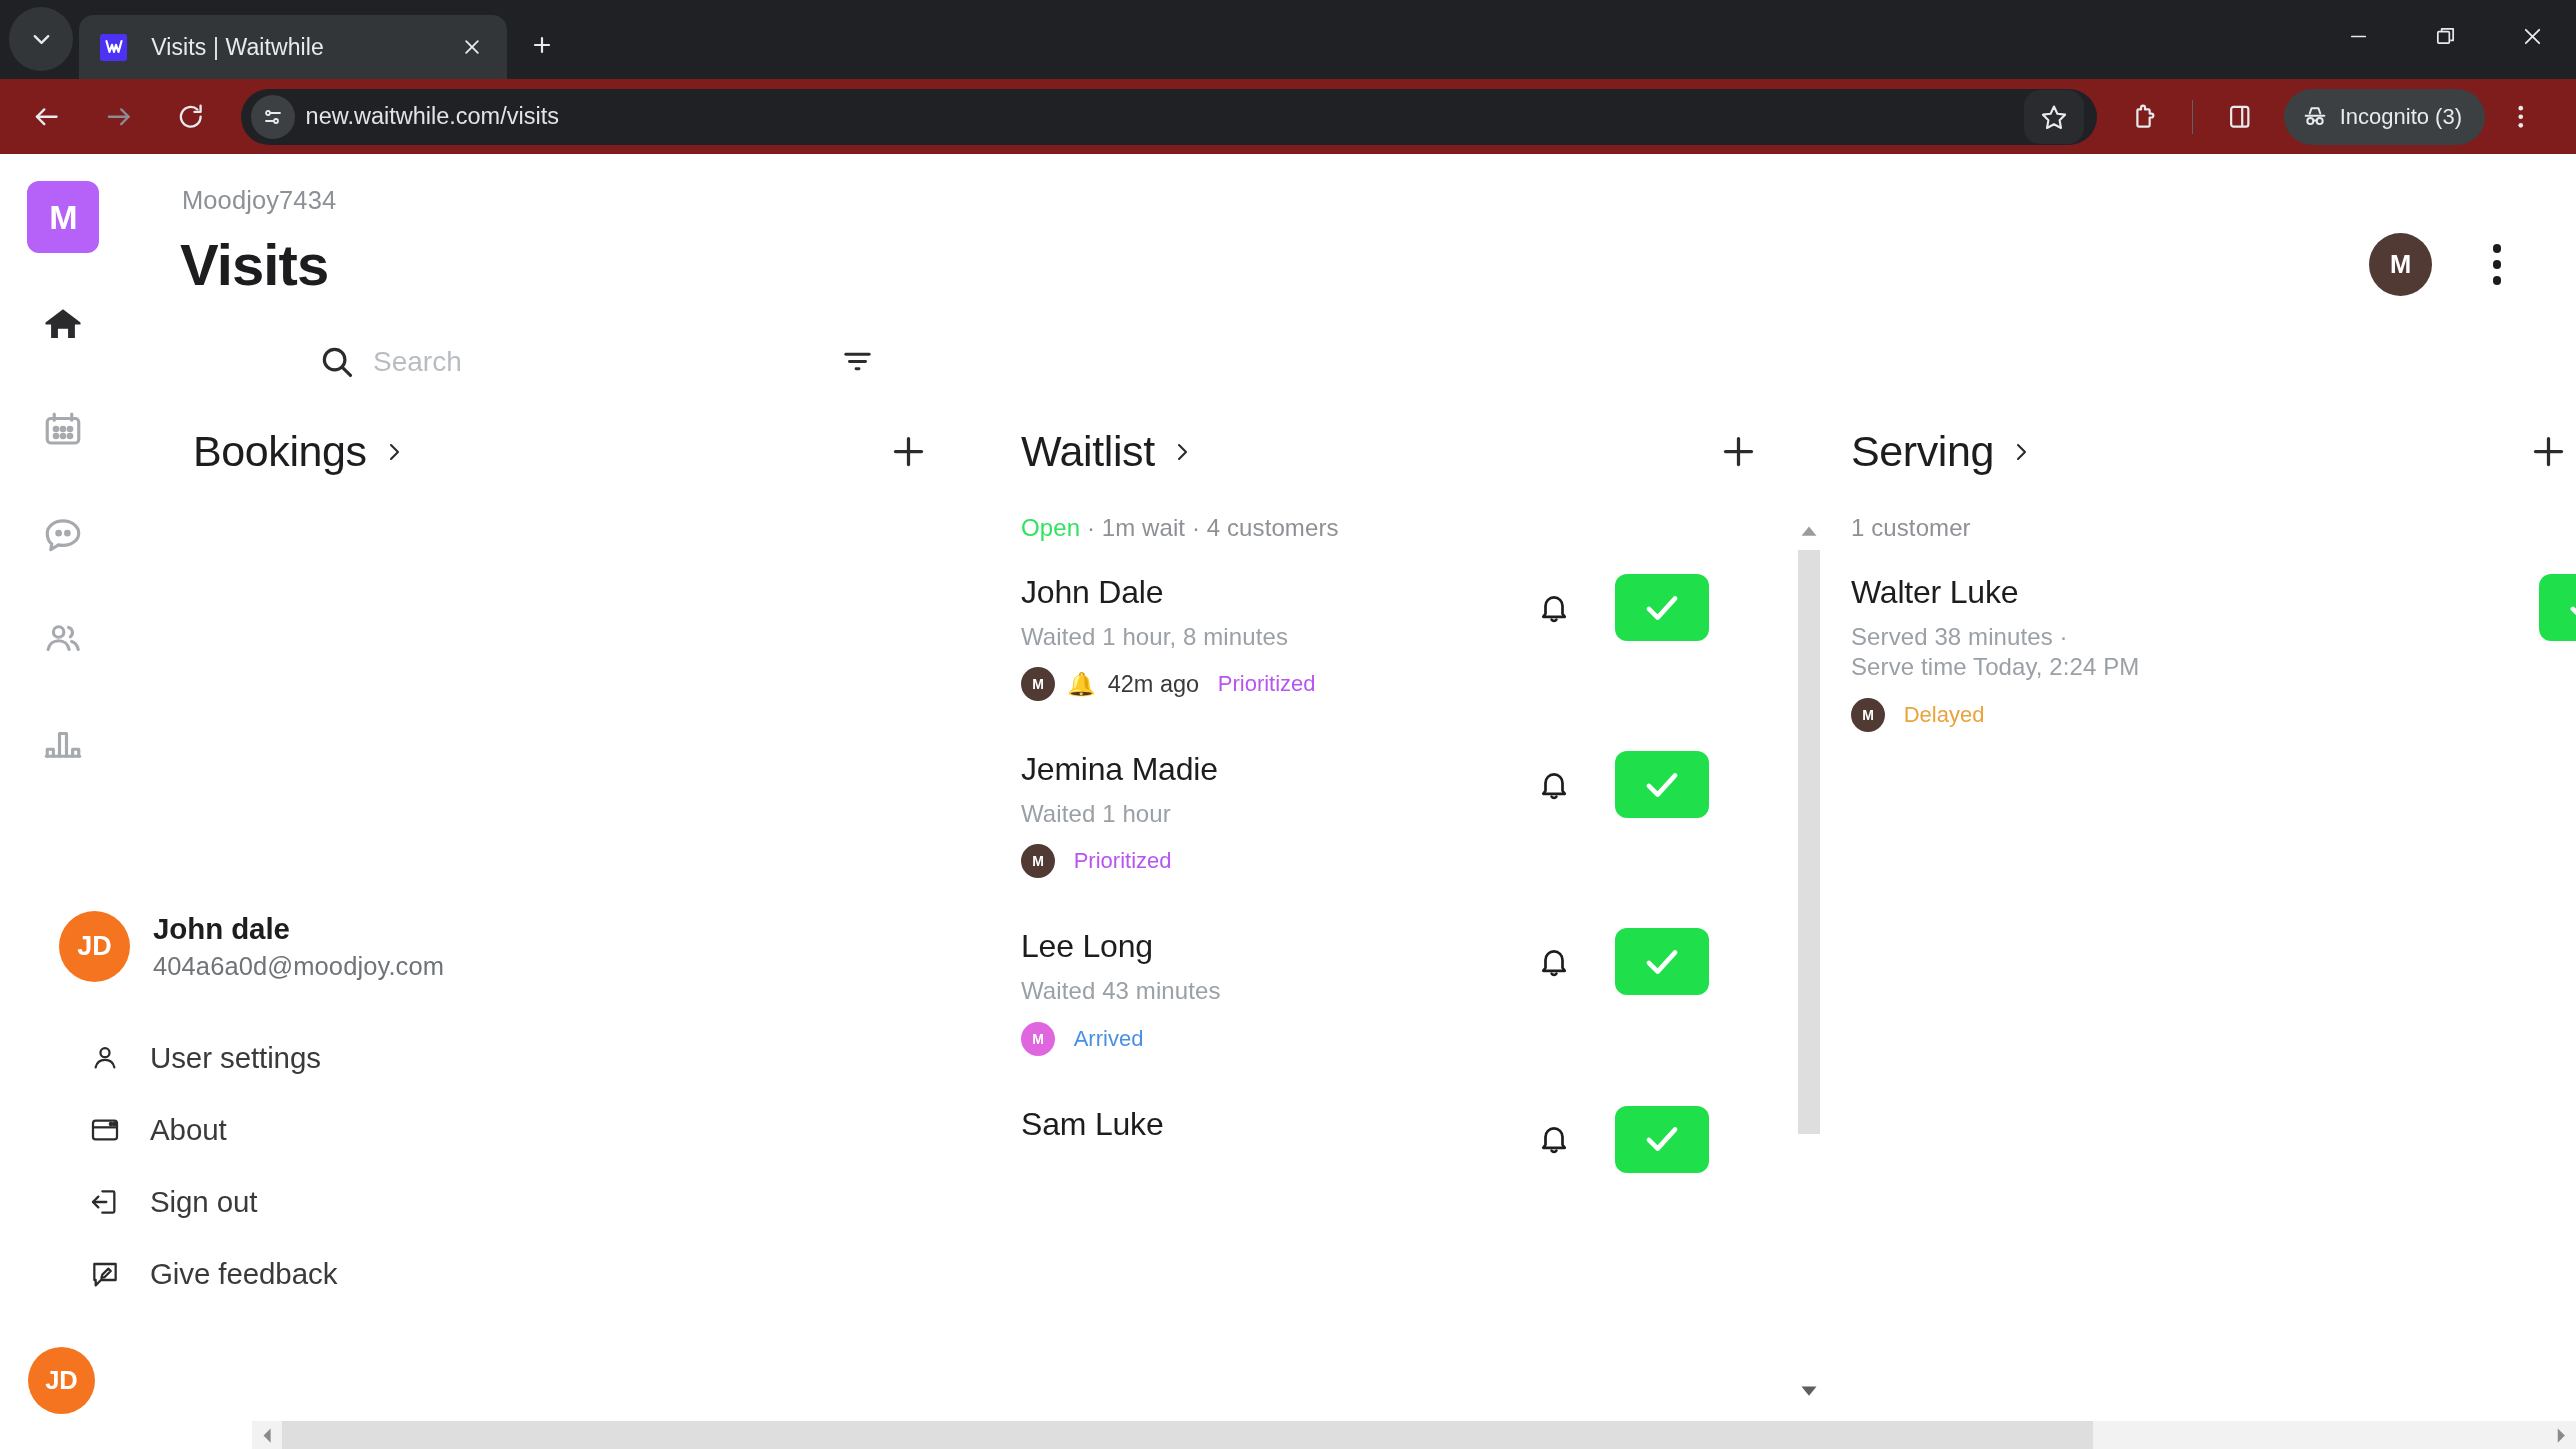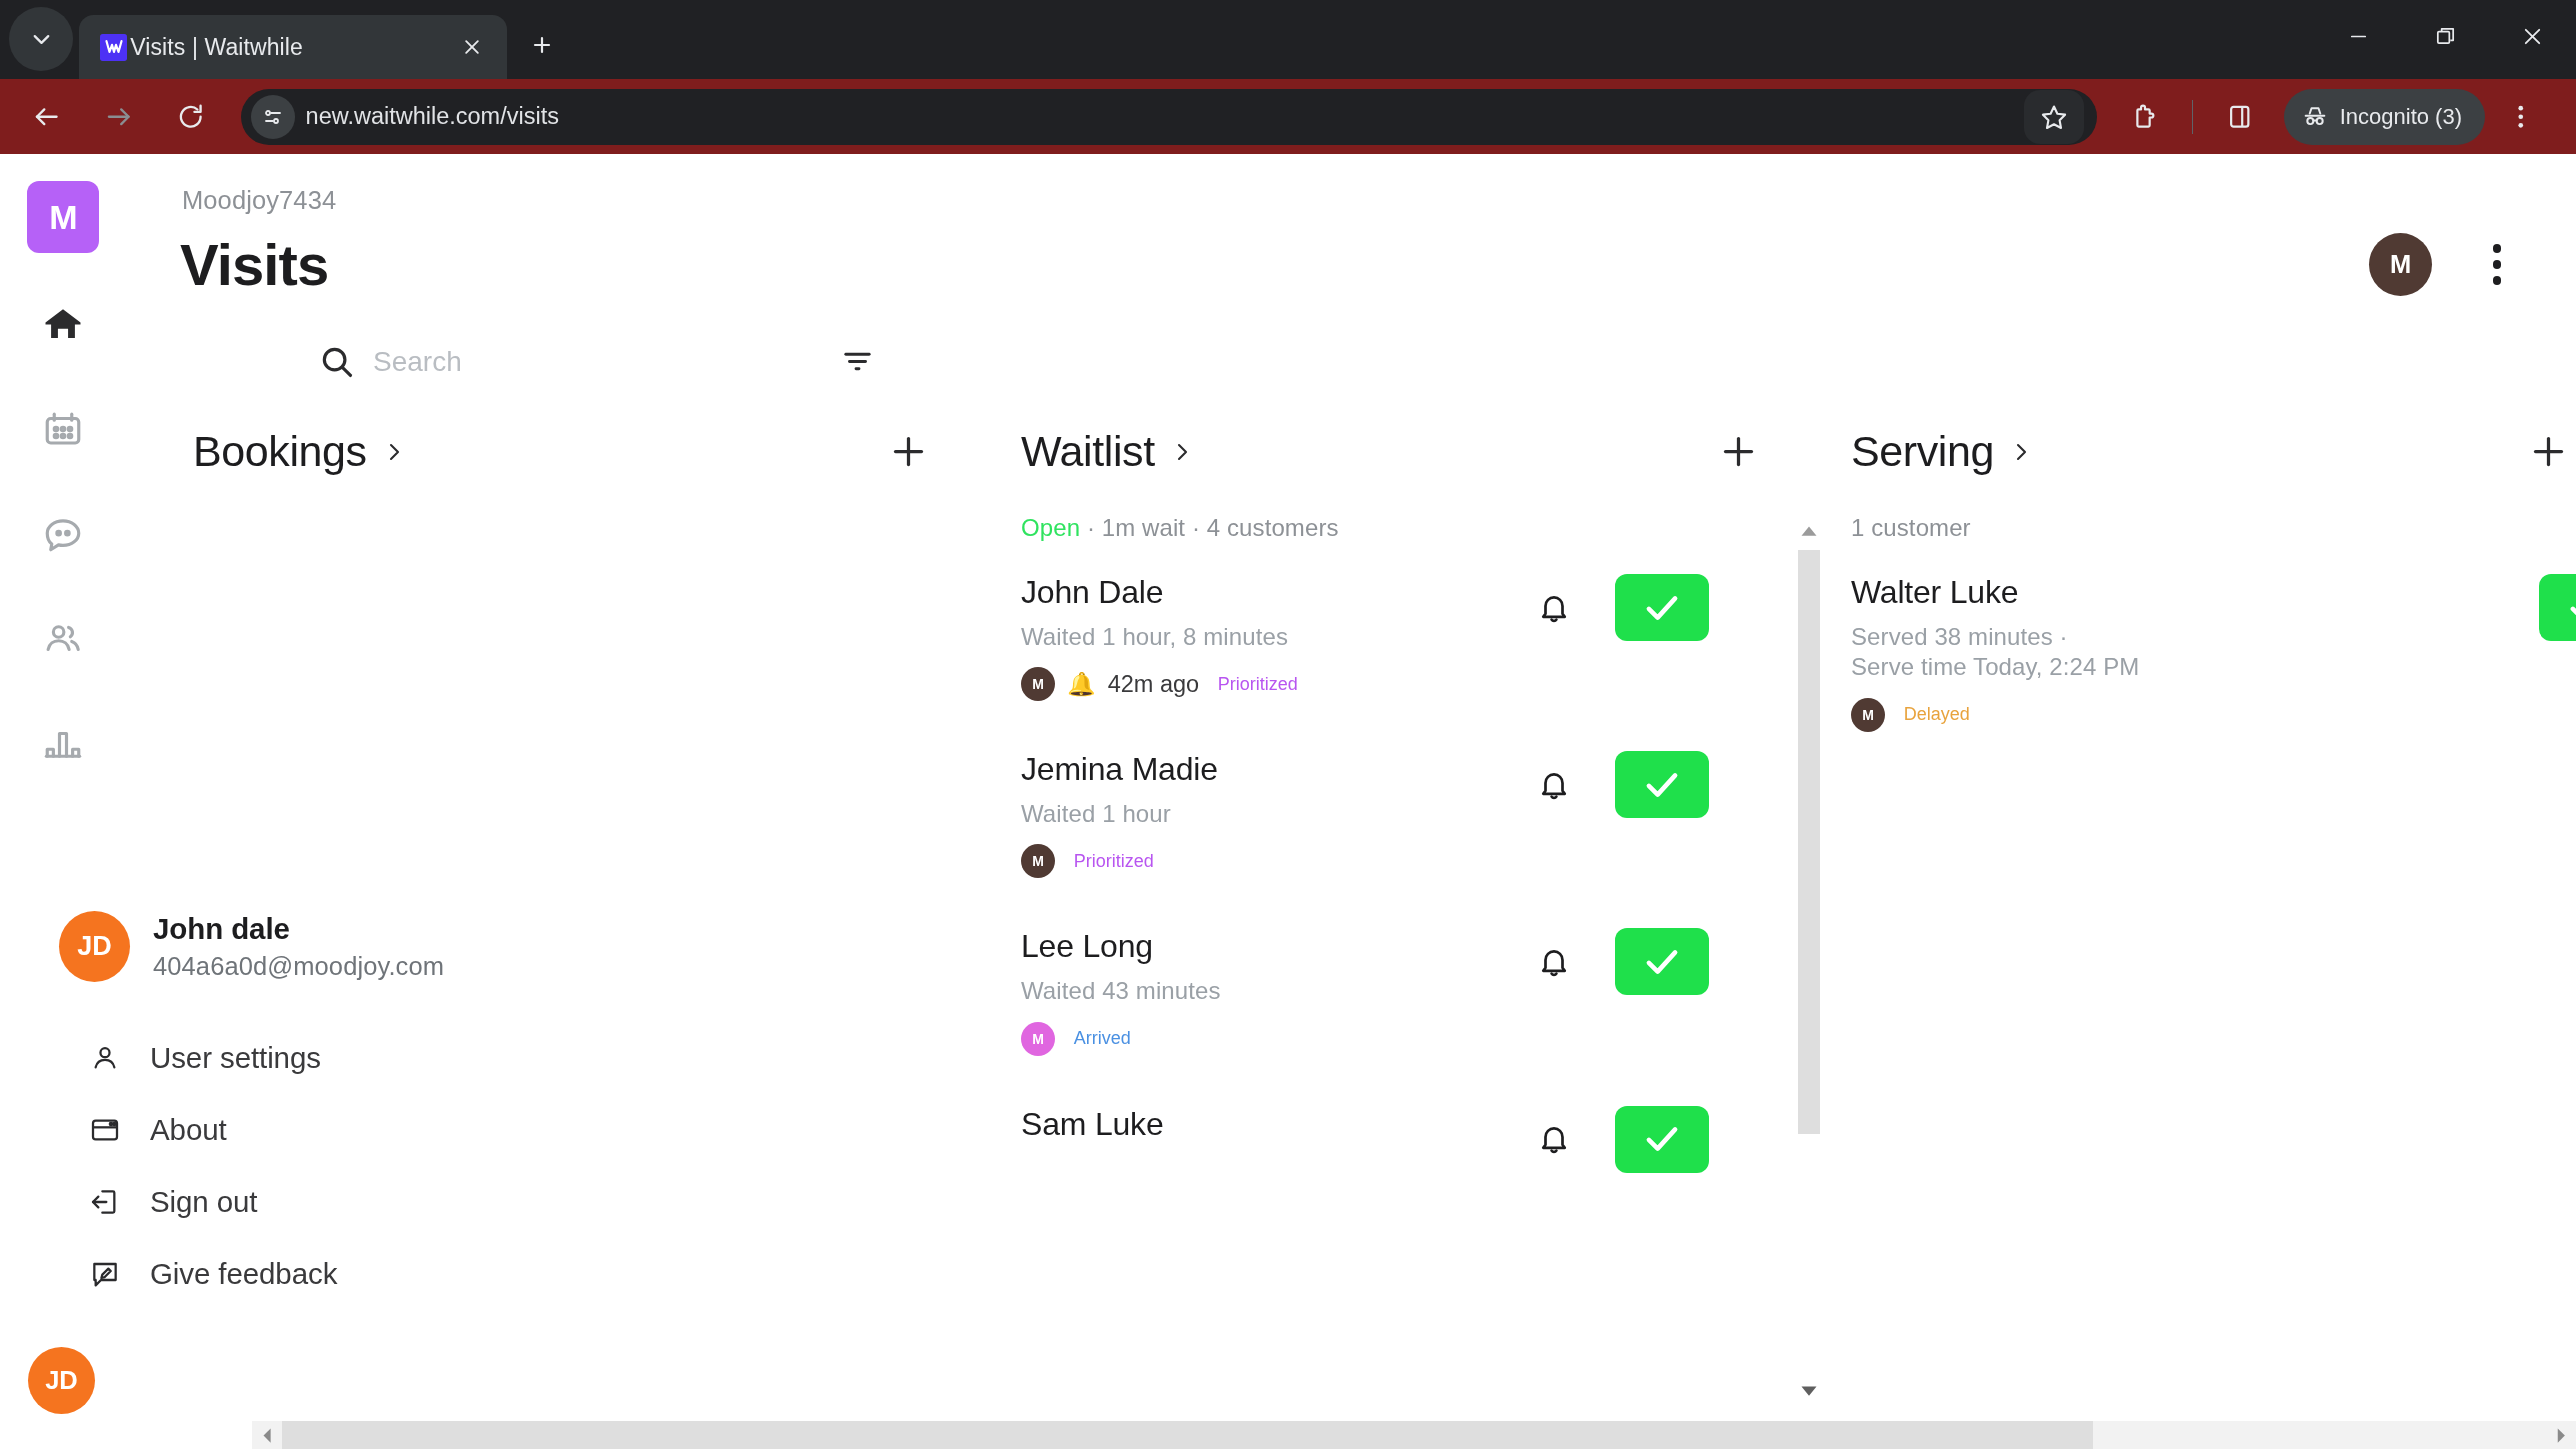--- a/index.html
+++ b/index.html
@@ -32,21 +32,21 @@
   }
   .tab-list-btn svg { width: 27px; height: 27px; }
 
   .tab {
     height: 64px;
     width: 428px;
     background: #323639;
     border-radius: 14.8px 14.8px 0 0;
     display: flex; align-items: center;
     padding: 0 16px 0 21.5px;
-    gap: 3px;
+    gap: 24px;
     flex: 0 0 auto;
     position: relative;
   }
   .tab-favicon {
     width: 27px; height: 27px;
     background: #4d31f5;
     border-radius: 2.7px;
     display: flex; align-items: center; justify-content: center;
     flex: 0 0 auto;
   }
@@ -320,21 +320,21 @@
   }
   .cust-tags { display: flex; align-items: center; gap: 12px; }
   .tag-avatar {
     width: 34px; height: 34px; border-radius: 17px;
     display: flex; align-items: center; justify-content: center;
     color: #fff; font-size: 14px; font-weight: 700;
     flex: 0 0 auto;
   }
   .tag-bell { font-size: 23px; }
   .tag-time { font-size: 23.5px; color: #3a3a3c; }
-  .tag-status { font-size: 18px; margin-left: 6.7px; }
+  .tag-status { font-size: 22px; margin-left: 6.7px; }
 
   .card-actions { display: flex; align-items: center; flex: 0 0 auto; }
   .bell-btn { width: 54px; height: 54px; display: flex; align-items: center; justify-content: center; margin-right: 34px; }
   .bell-btn svg { width: 34px; height: 34px; }
   .check-btn {
     width: 94px; height: 67px;
     border-radius: 12px;
     background: #1fe04b;
     display: flex; align-items: center; justify-content: center;
     flex: 0 0 auto;

